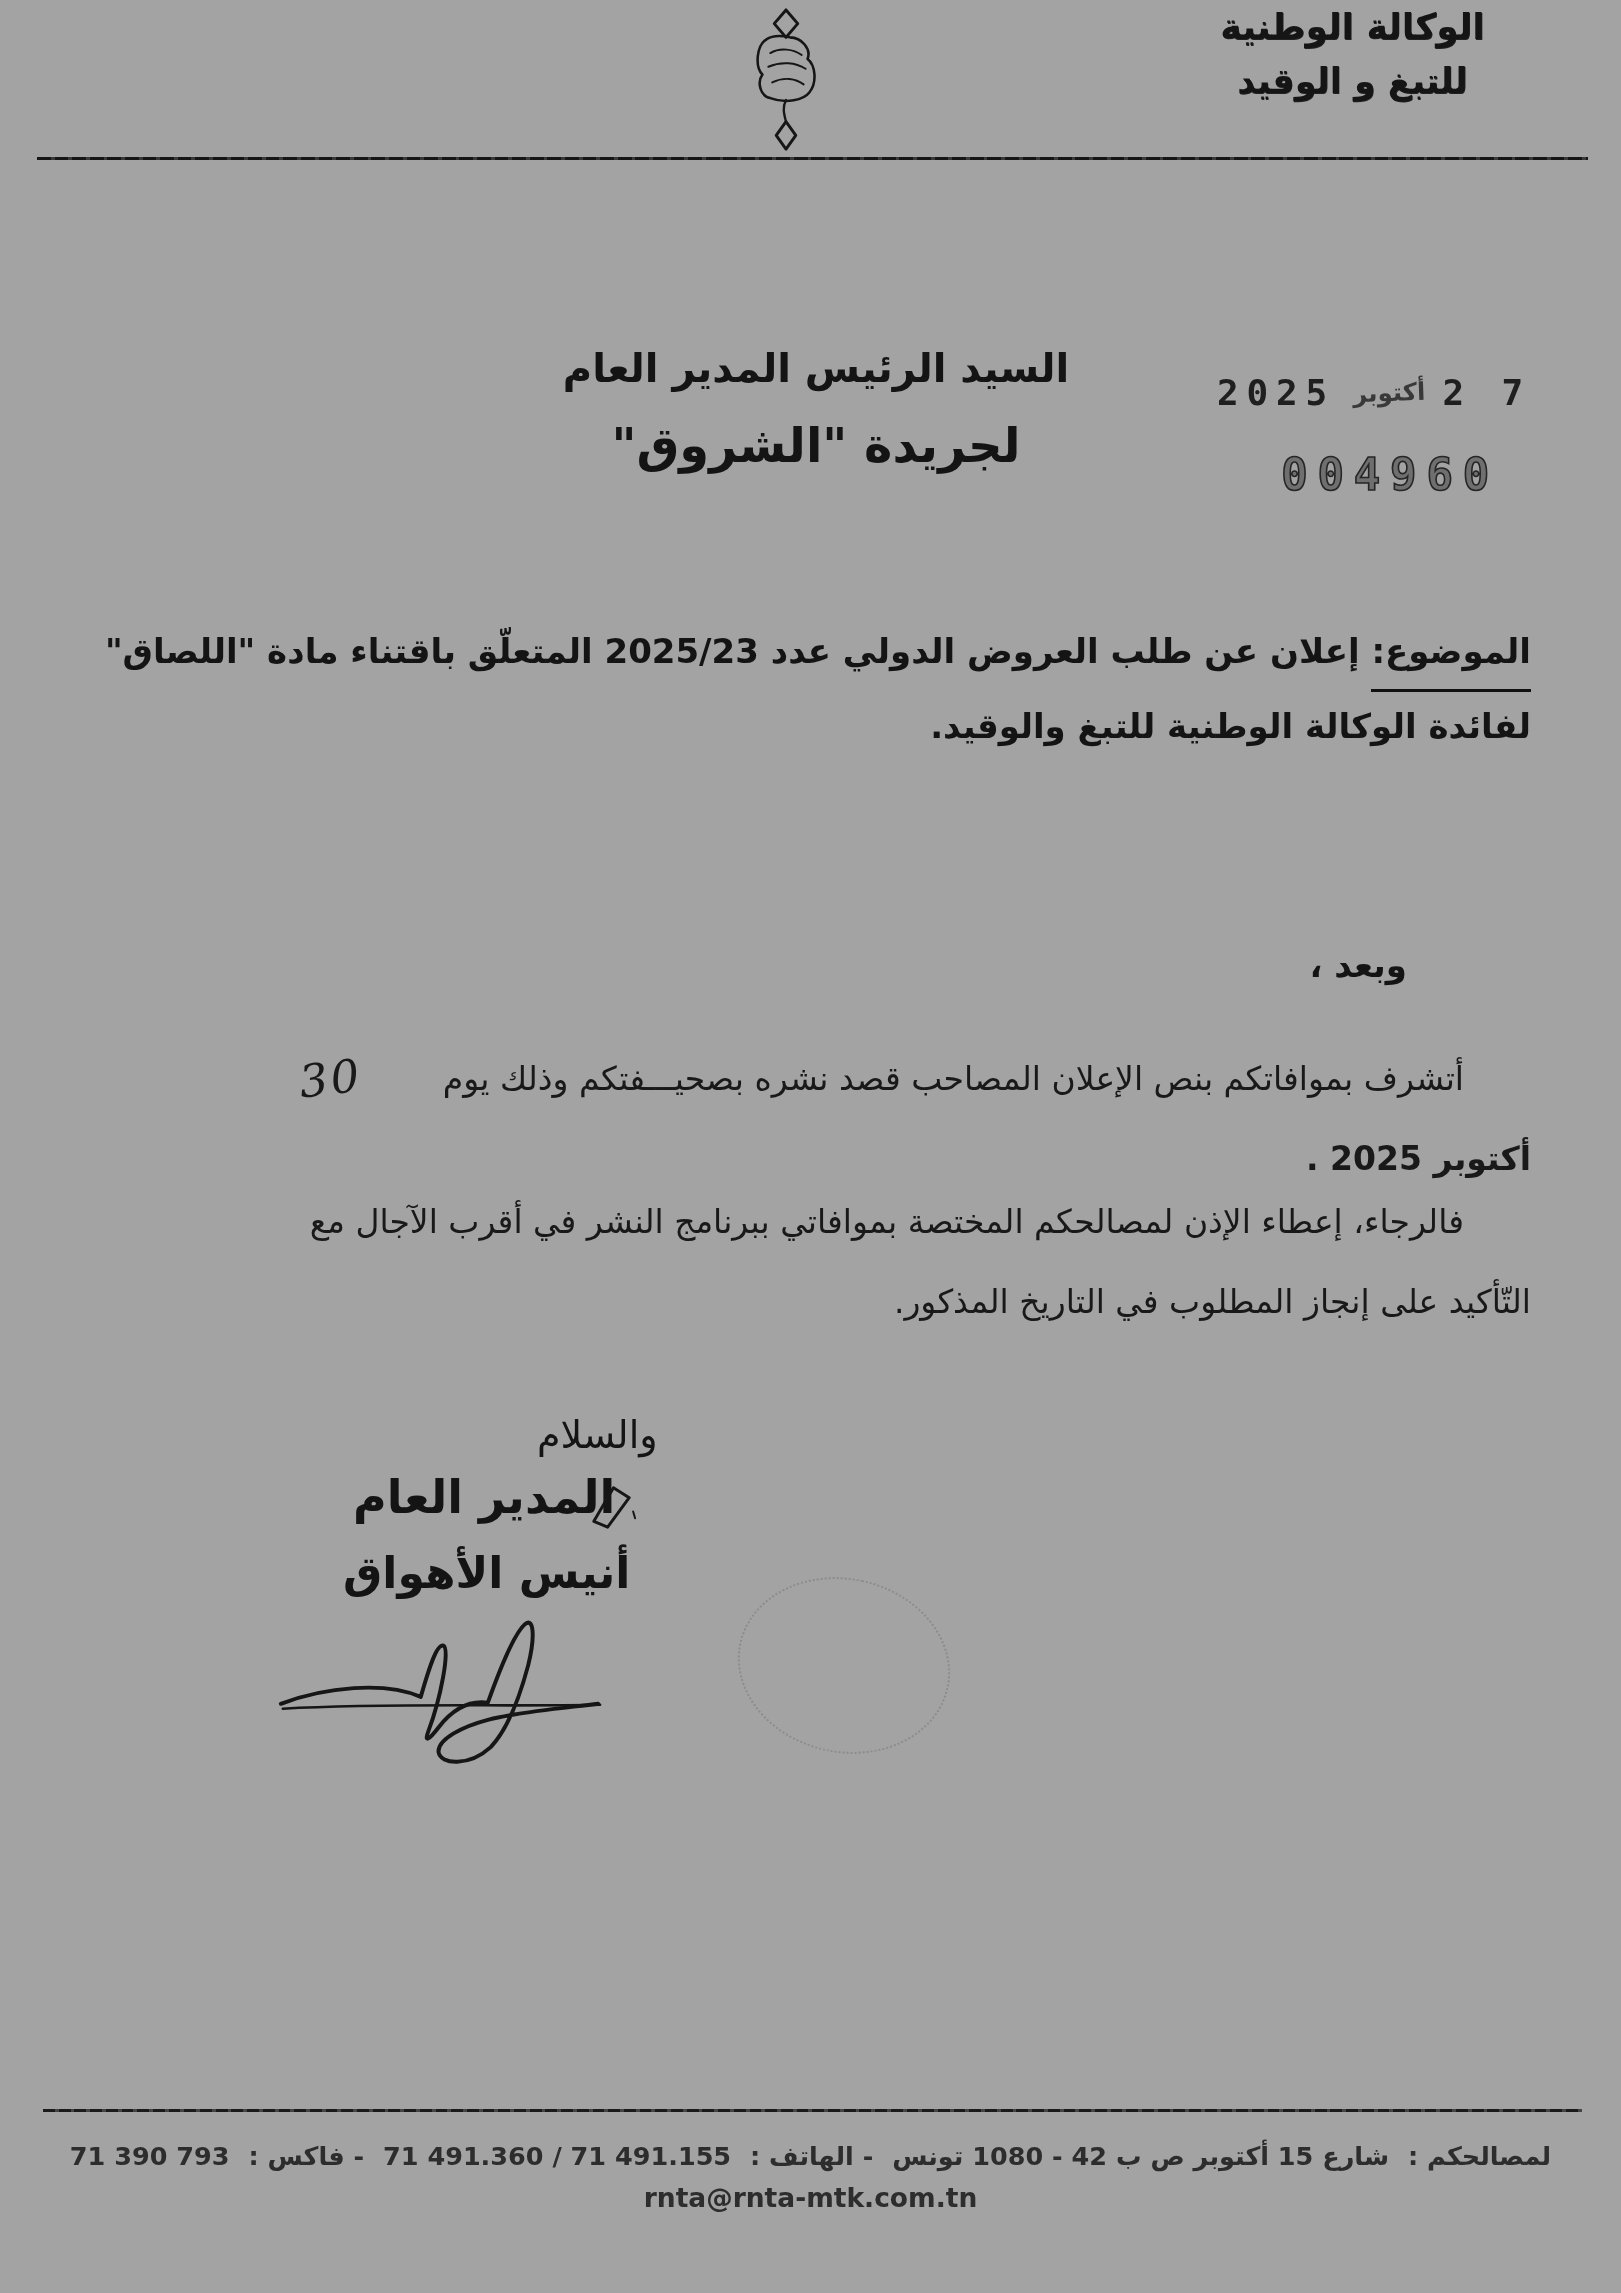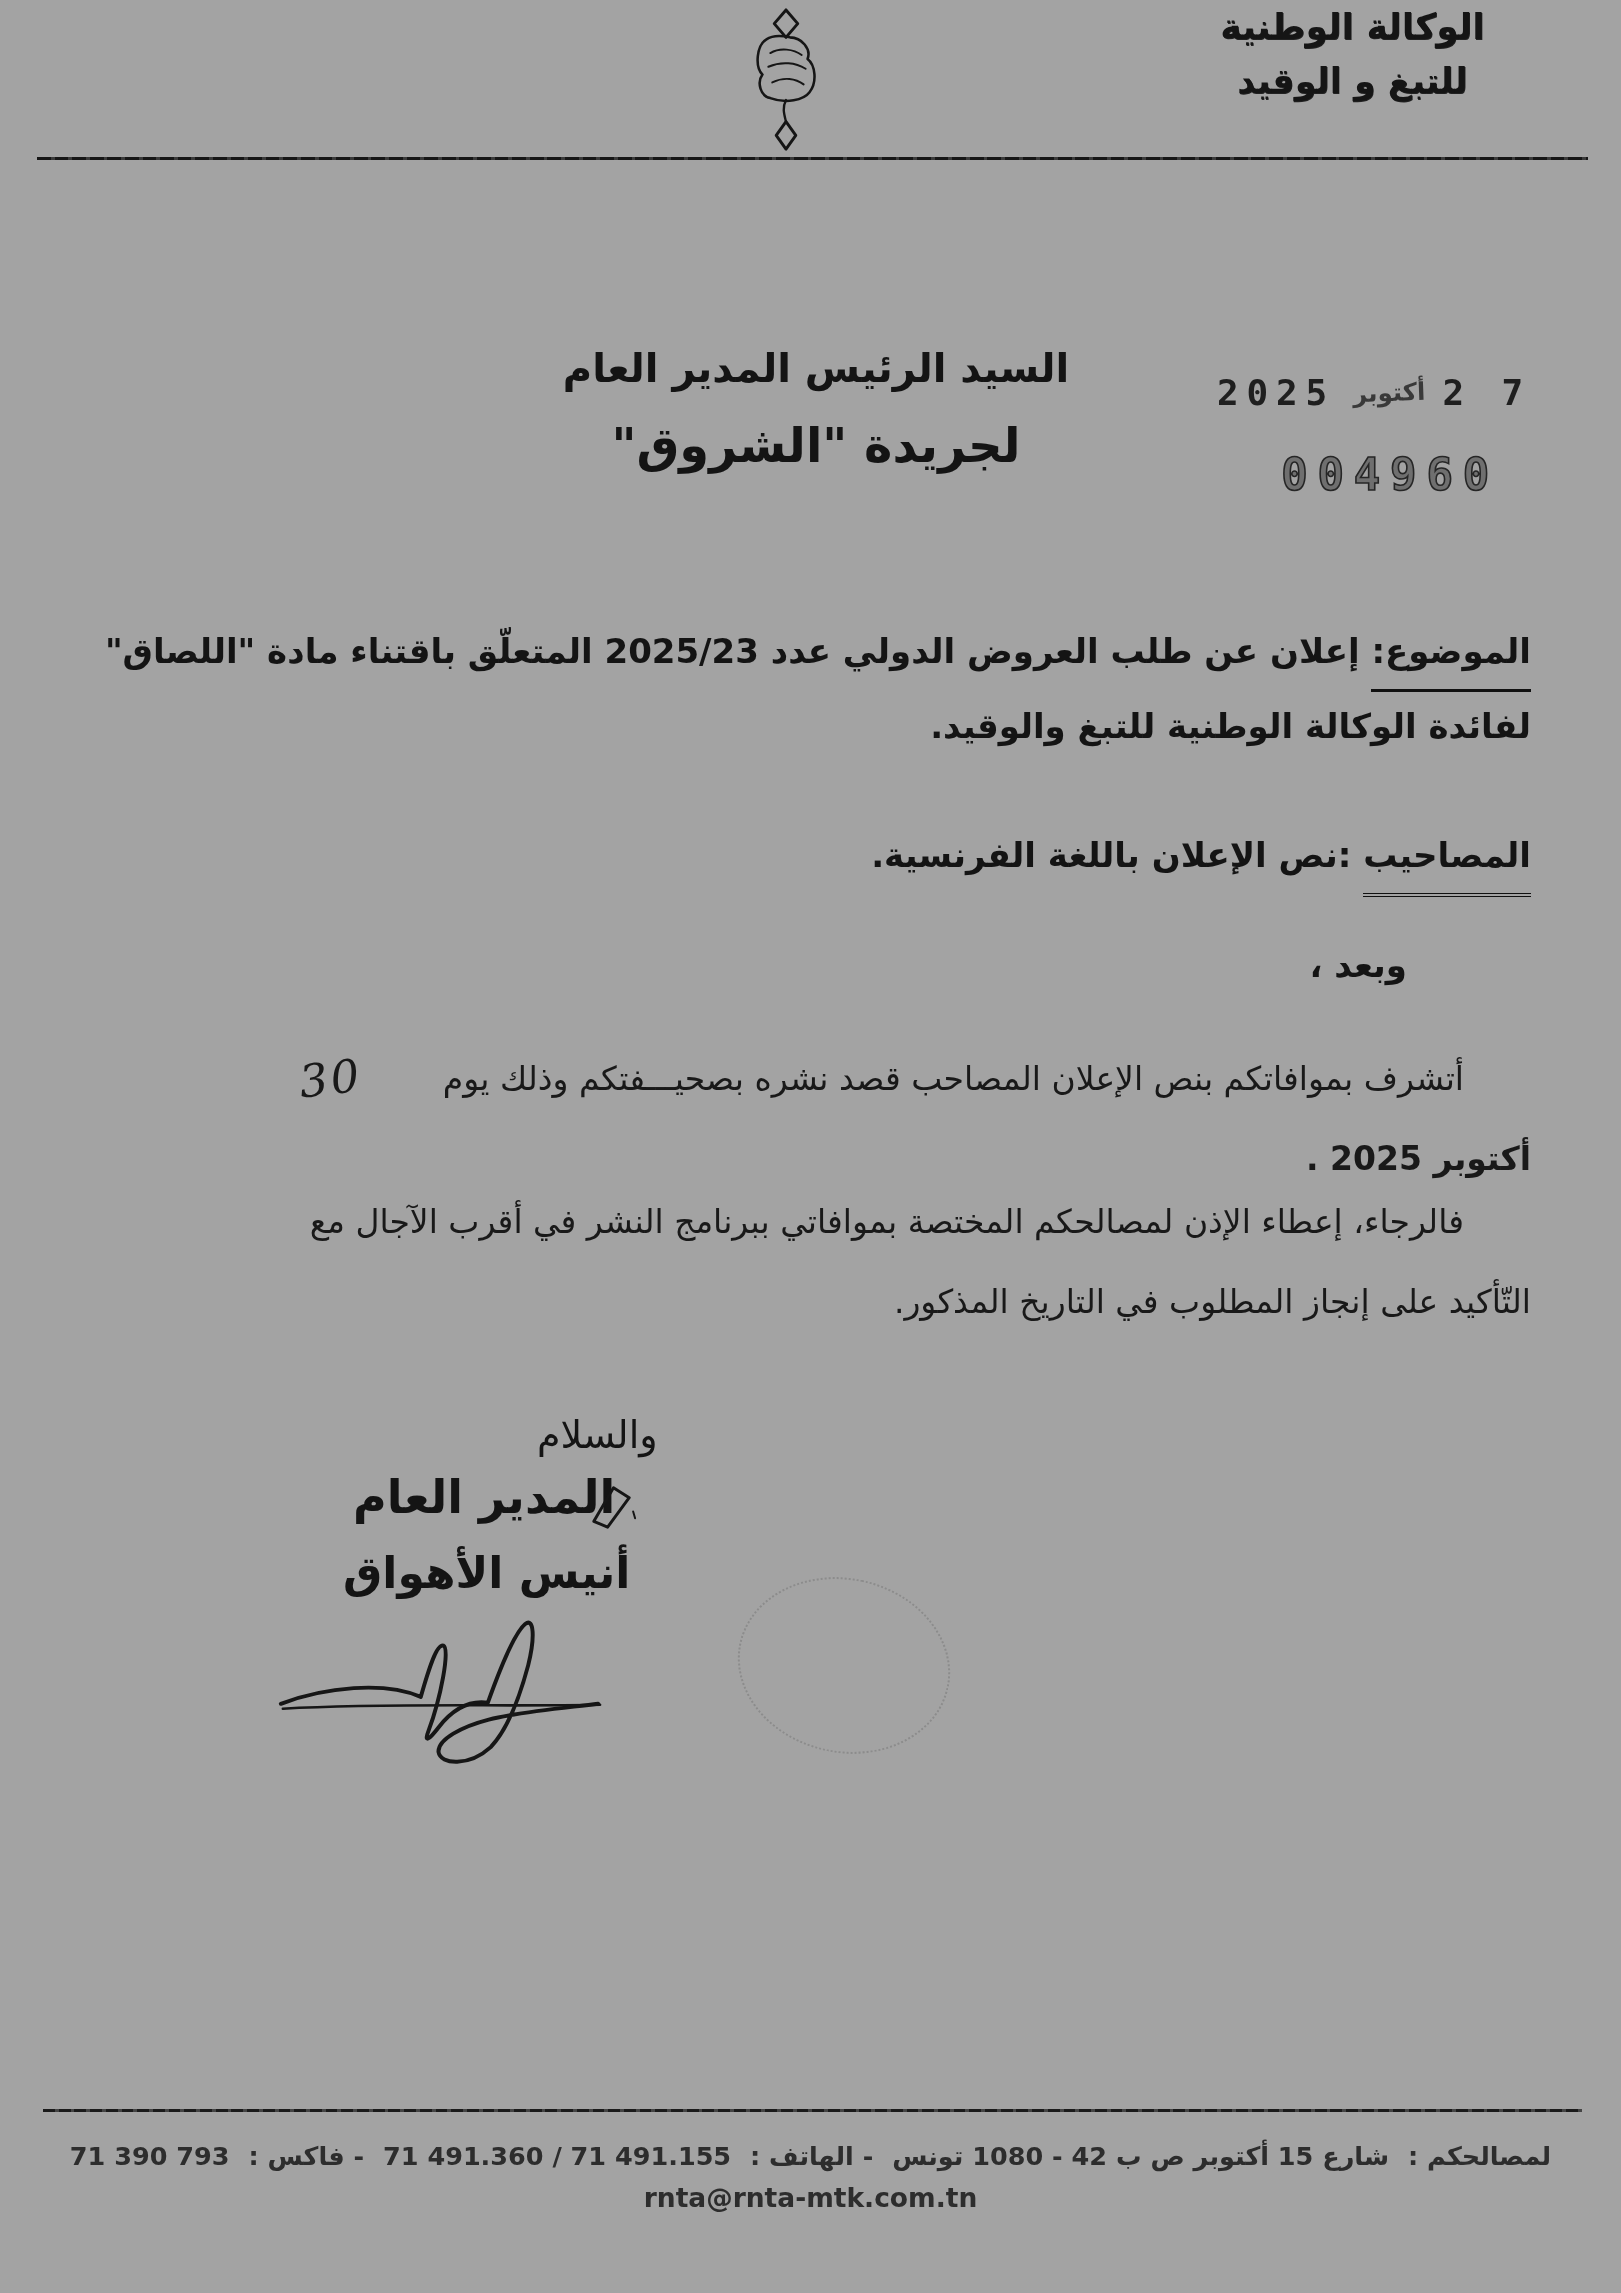--- a/index.html
+++ b/index.html
@@ -112,23 +112,20 @@
   <div class="recipient">
     <div class="r1">السيد الرئيس المدير العام</div>
     <div class="r2">لجريدة "الشروق"</div>
   </div>
 
   <div class="subject">
     <span class="u-label">الموضوع:</span><span> إعلان عن طلب العروض الدولي عدد 2025/23 المتعلّق باقتناء مادة "اللصاق"</span><br>
     <span>لفائدة الوكالة الوطنية للتبغ والوقيد.</span>
   </div>
 
-  <div class="attachments">
-    <span class="u-label">المصاحيب</span><span> :نص الإعلان باللغة الفرنسية.</span>
-  </div>
 
   <div class="salutation">وبعد ،</div>
 
   <div class="para p1">
     <span>أتشرف بموافاتكم بنص الإعلان المصاحب قصد نشره بصحيـــفتكم وذلك يوم</span><span class="handwritten">30</span><br>
     <span class="bold-tail">أكتوبر 2025 .</span>
   </div>
 
   <div class="para p2">
     <span>فالرجاء، إعطاء الإذن لمصالحكم المختصة بموافاتي ببرنامج النشر في أقرب الآجال مع</span><br>

